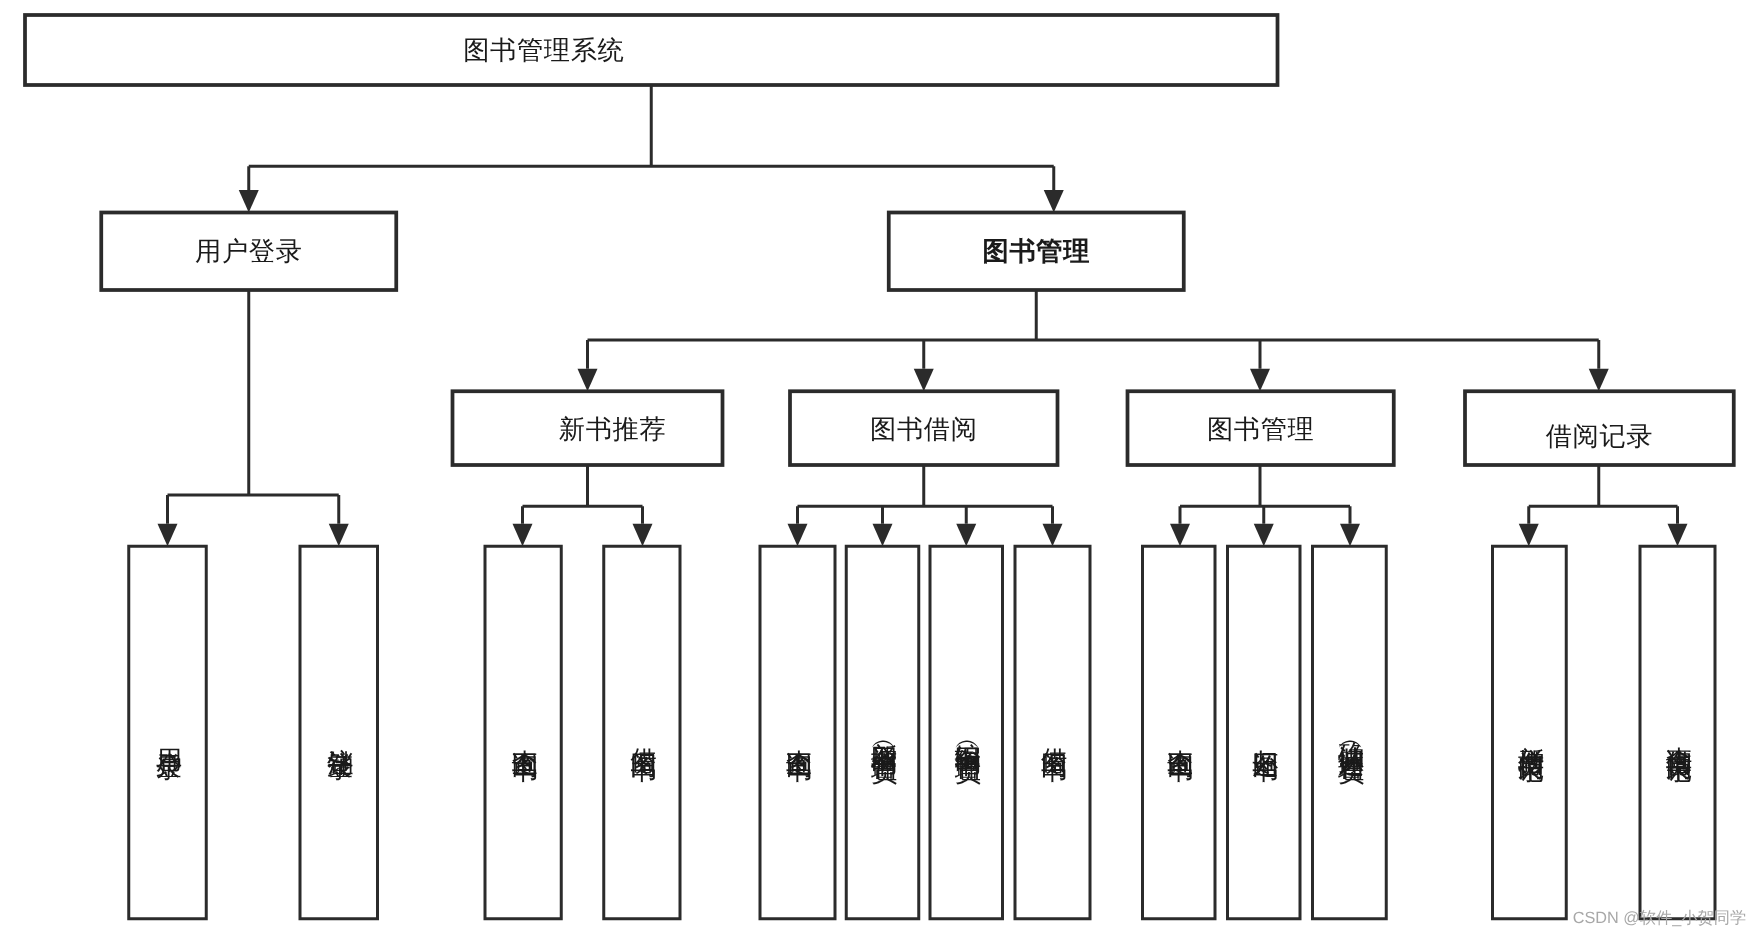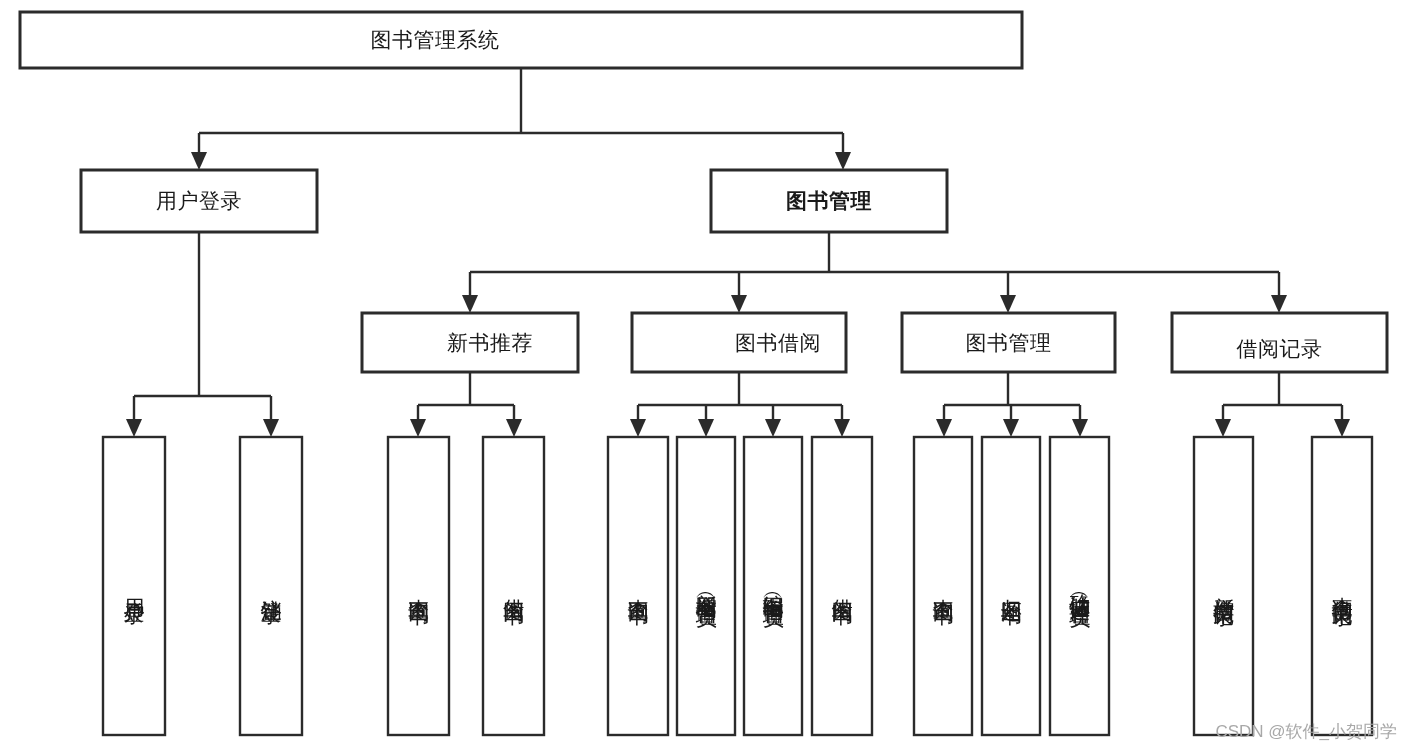--- a/index.html
+++ b/index.html
@@ -69,21 +69,21 @@
     writing-mode: vertical-rl;
     text-orientation: upright;
     letter-spacing: 2px;
     white-space: nowrap;
     pointer-events: none;
   }
   .watermark {
     position: absolute;
     right: 8px;
     bottom: 4px;
-    font-size: 17px;
+    font-size: 13px;
     color: #a8a8a8;
     white-space: nowrap;
     pointer-events: none;
   }
 </style>
 </head>
 <body>
 
 <div id="diagram-root">
 
@@ -195,21 +195,21 @@
     <rect class="node-box" x="1194" y="437" width="59" height="298"></rect>
     <rect class="node-box" x="1312" y="437" width="60" height="298"></rect>
   </svg>
 
   <div class="node-label-h" style="left:20px; top:12px; width:830px; height:56px;">图书管理系统</div>
 
   <div class="node-label-h" style="left:81px; top:170px; width:236px; height:62px;">用户登录</div>
   <div class="node-label-h" style="left:711px; top:170px; width:236px; height:62px;font-weight:bold;">图书管理</div>
 
   <div class="node-label-h" style="left:362px; top:313px; width:256px; height:59px;">新书推荐</div>
-  <div class="node-label-h" style="left:632px; top:313px; width:214px; height:59px;margin-left:39px;">图书借阅</div>
+  <div class="node-label-h" style="left:632px; top:313px; width:214px; height:59px;">图书借阅</div>
   <div class="node-label-h" style="left:902px; top:313px; width:213px; height:59px;">图书管理</div>
   <div class="node-label-h" style="left:1172px; top:313px; width:215px; height:72px;">借阅记录</div>
 
   <div class="node-label-v" style="left:103px; top:437px; width:62px; height:298px;">用户登录</div>
   <div class="node-label-v" style="left:240px; top:437px; width:62px; height:298px;">注销登录</div>
 
   <div class="node-label-v" style="left:388px; top:437px; width:61px; height:298px;">查询图书</div>
   <div class="node-label-v" style="left:483px; top:437px; width:61px; height:298px;">借阅图书</div>
 
   <div class="node-label-v" style="left:608px; top:437px; width:60px; height:298px;">查询图书</div>

